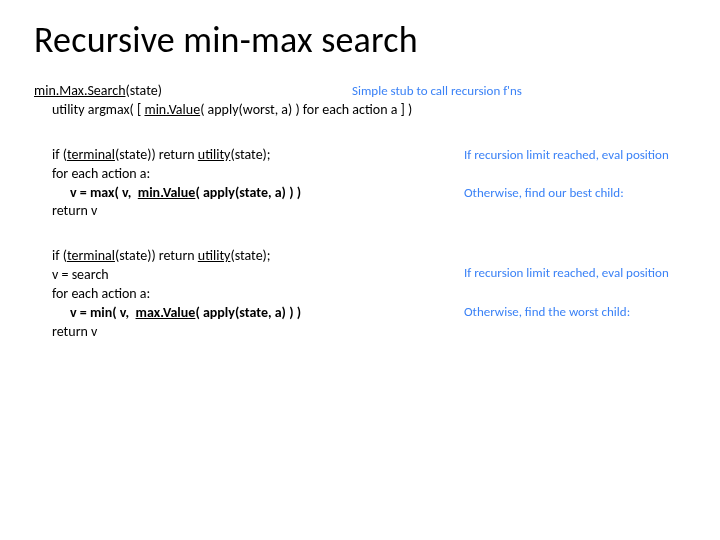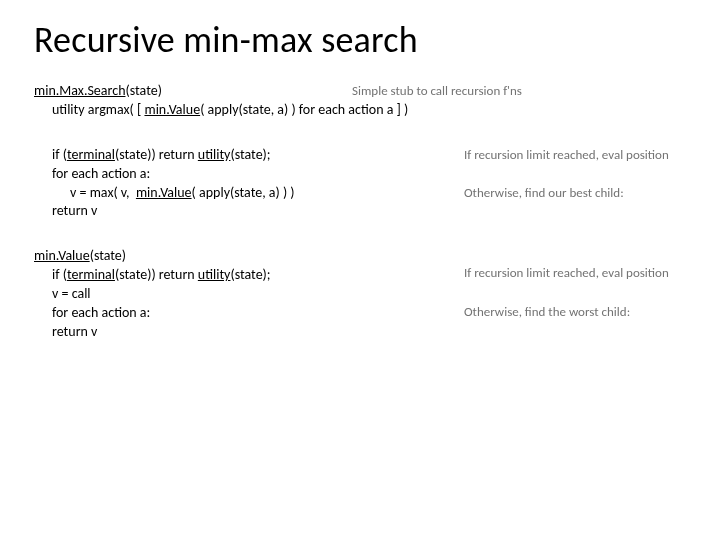--- a/index.html
+++ b/index.html
@@ -29,60 +29,60 @@
     line-height: 1.35;
     margin-bottom: 26px;
     position: relative;
   }
   .code {
     white-space: pre;
     font-family: Calibri, Arial, sans-serif;
     font-size: 14px;
   }
   .indent1 { padding-left: 18px; }
-  .indent2 { padding-left: 36px; }
+  .indent2 { padding-left: 36px; font-weight: bold; }
   .u { text-decoration: underline; }
   .anno {
     position: absolute;
     font-size: 13px;
-    color: #737373;
+    color: #3b82f6;
     text-align: left;
   }
   
   .anno-a1 { right: 24px; top: 0px; width: 230px; }
   .anno-b1 { left: 430px; top: 0px; width: 260px; }
   .anno-b2 { left: 430px; top: 38px; width: 260px; }
   .anno-c1 { left: 430px; top: 17px; width: 260px; }
   .anno-c2 { left: 430px; top: 56px; width: 260px; }
 </style>
 </head>
 <body>
 
 <div class="slide">
 
   <h1 class="title">Recursive min-max search</h1>
 
   <div class="block">
     <div class="anno anno-a1">Simple stub to call recursion f'ns</div>
     <div class="code"><span class="u">min.Max.Search</span><span>(state)</span></div>
-    <div class="code indent1"><span>utility argmax( [ </span><span class="u">min.Value</span><span>( apply(state, a) ) for each action a ] )</span></div>
+    <div class="code indent1"><span>utility argmax( [ </span><span class="u">min.Value</span><span>( apply(worst, a) ) for each action a ] )</span></div>
   </div>
 
   <div class="block">
     <div class="anno anno-b1">If recursion limit reached, eval position</div>
     <div class="anno anno-b2">Otherwise, find our best child:</div>
     <div class="code indent1"><span>if (</span><span class="u">terminal</span><span>(state)) return </span><span class="u">utility</span><span>(state);</span></div>
     <div class="code indent1">for each action a:</div>
     <div class="code indent2"><span>v = max( v,  </span><span class="u">min.Value</span><span>( apply(state, a) ) )</span></div>
     <div class="code indent1">return v</div>
   </div>
 
   <div class="block">
     <div class="anno anno-c1">If recursion limit reached, eval position</div>
     <div class="anno anno-c2">Otherwise, find the worst child:</div>
-    <div class="code"><span class="u">min.Value</span><span>(state)</span></div>
     <div class="code indent1"><span>if (</span><span class="u">terminal</span><span>(state)) return </span><span class="u">utility</span><span>(state);</span></div>
-    <div class="code indent1">v = call</div>
+    <div class="code indent1">v = search</div>
     <div class="code indent1">for each action a:</div>
+    <div class="code indent2"><span>v = min( v,  </span><span class="u">max.Value</span><span>( apply(state, a) ) )</span></div>
     <div class="code indent1">return v</div>
   </div>
 
 </div>
 
 </body></html>

